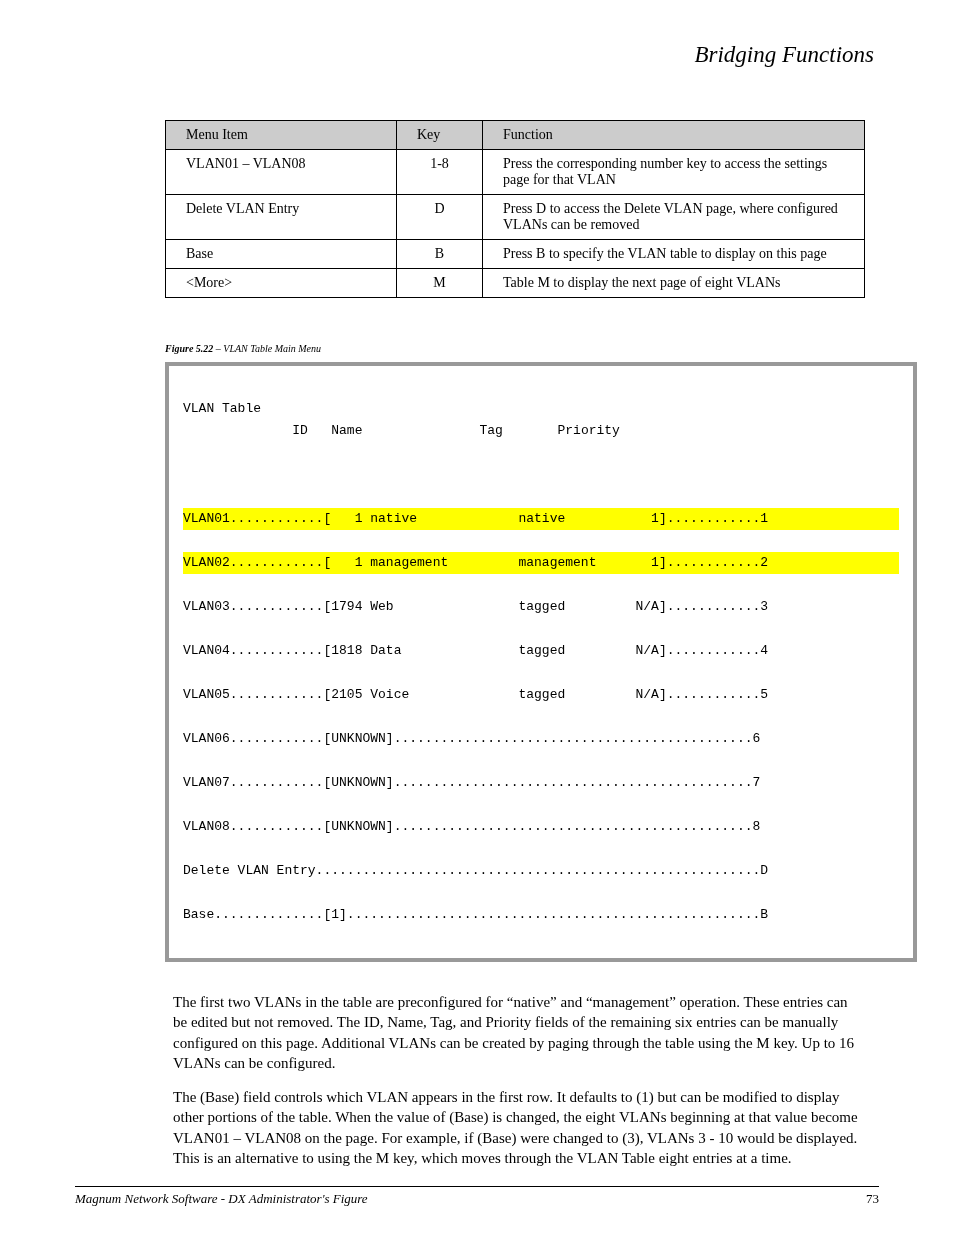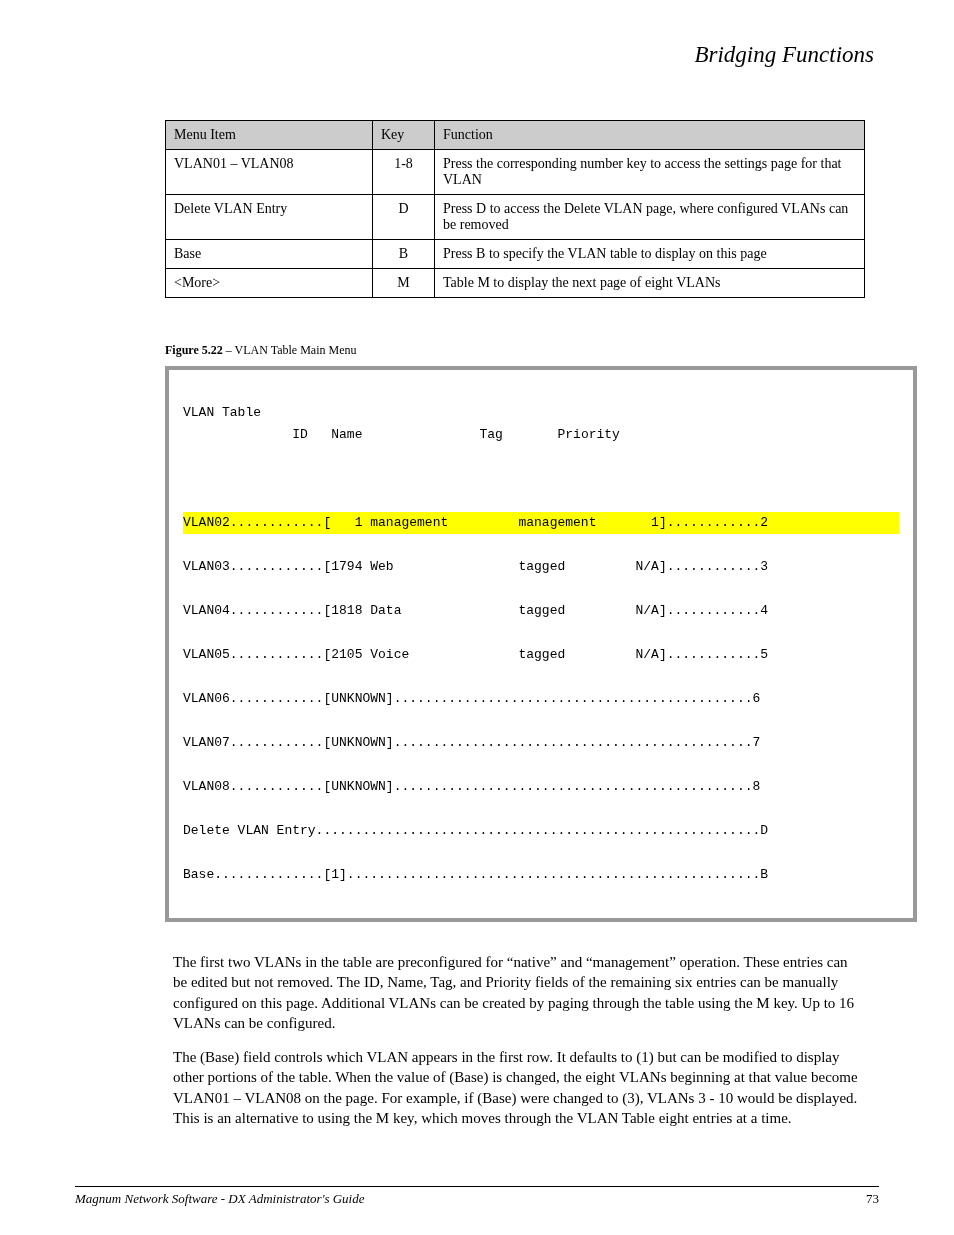--- a/index.html
+++ b/index.html
@@ -26,35 +26,36 @@
 
   
   table.ref {
     border-collapse: collapse;
     width: 700px;
     margin: 60px 0 0 90px;
     font-size: 14px;
   }
   table.ref th, table.ref td {
     border: 1.5px solid #000;
-    padding: 6px 8px;
+    padding: 6px 20px;
     vertical-align: top;
     text-align: left;
   }
   table.ref th {
     background: #ccc;
     font-weight: normal;
   }
   table.ref th.c0 { width: 190px; }
   table.ref th.c1 { width: 45px;  }
   table.ref td.key { text-align: center; }
 
   .figure-title {
     margin: 45px 0 8px 90px;
-    font-size: 12px;
+    font-size: 10px;
+    font-style: italic;
   }
   .figure-title b { font-weight: bold; }
 
   
   .vlan-box {
     width: 752px;
     margin-left: 90px;
     border: 4px solid #999;
     background: #fff;
     box-sizing: border-box;
@@ -132,34 +133,35 @@
   </table>
 
   <div class="figure-title">
     <b>Figure 5.22</b><span> – VLAN Table Main Menu</span>
   </div>
 
   <div class="vlan-box">
 <span class="vlan-title">VLAN Table</span>
 <span class="vrow">              <span>ID</span>   <span>Name</span>               <span>Tag</span>       <span>Priority</span></span>
 <span class="vrow"> </span>
+<span class="vrow hi">VLAN01............[   1 native             native           1]............1</span>
 <span class="vrow hi">VLAN02............[   1 management         management       1]............2</span>
 <span class="vrow">VLAN03............[1794 Web                tagged         N/A]............3</span>
 <span class="vrow">VLAN04............[1818 Data               tagged         N/A]............4</span>
 <span class="vrow">VLAN05............[2105 Voice              tagged         N/A]............5</span>
 <span class="vrow">VLAN06............[UNKNOWN]..............................................6</span>
 <span class="vrow">VLAN07............[UNKNOWN]..............................................7</span>
 <span class="vrow">VLAN08............[UNKNOWN]..............................................8</span>
 <span class="vrow">Delete VLAN Entry.........................................................D</span>
 <span class="vrow">Base..............[1].....................................................B</span>
 </div>
 
   <div class="body-text">
     <p>The first two VLANs in the table are preconfigured for “native” and “management” operation. These entries can be edited but not removed. The ID, Name, Tag, and Priority fields of the remaining six entries can be manually configured on this page. Additional VLANs can be created by paging through the table using the M key. Up to 16 VLANs can be configured.</p>
     <p>The (Base) field controls which VLAN appears in the first row. It defaults to (1) but can be modified to display other portions of the table. When the value of (Base) is changed, the eight VLANs beginning at that value become VLAN01 – VLAN08 on the page. For example, if (Base) were changed to (3), VLANs 3 - 10 would be displayed. This is an alternative to using the M key, which moves through the VLAN Table eight entries at a time.</p>
   </div>
 
   <div class="footer">
-    <span>Magnum Network Software - DX Administrator's Guide</span>
+    <span>Magnum Network Software - DX Administrator's Figure</span>
     <span class="pg">73</span>
   </div>
 
 </div>
 
 </body></html>

